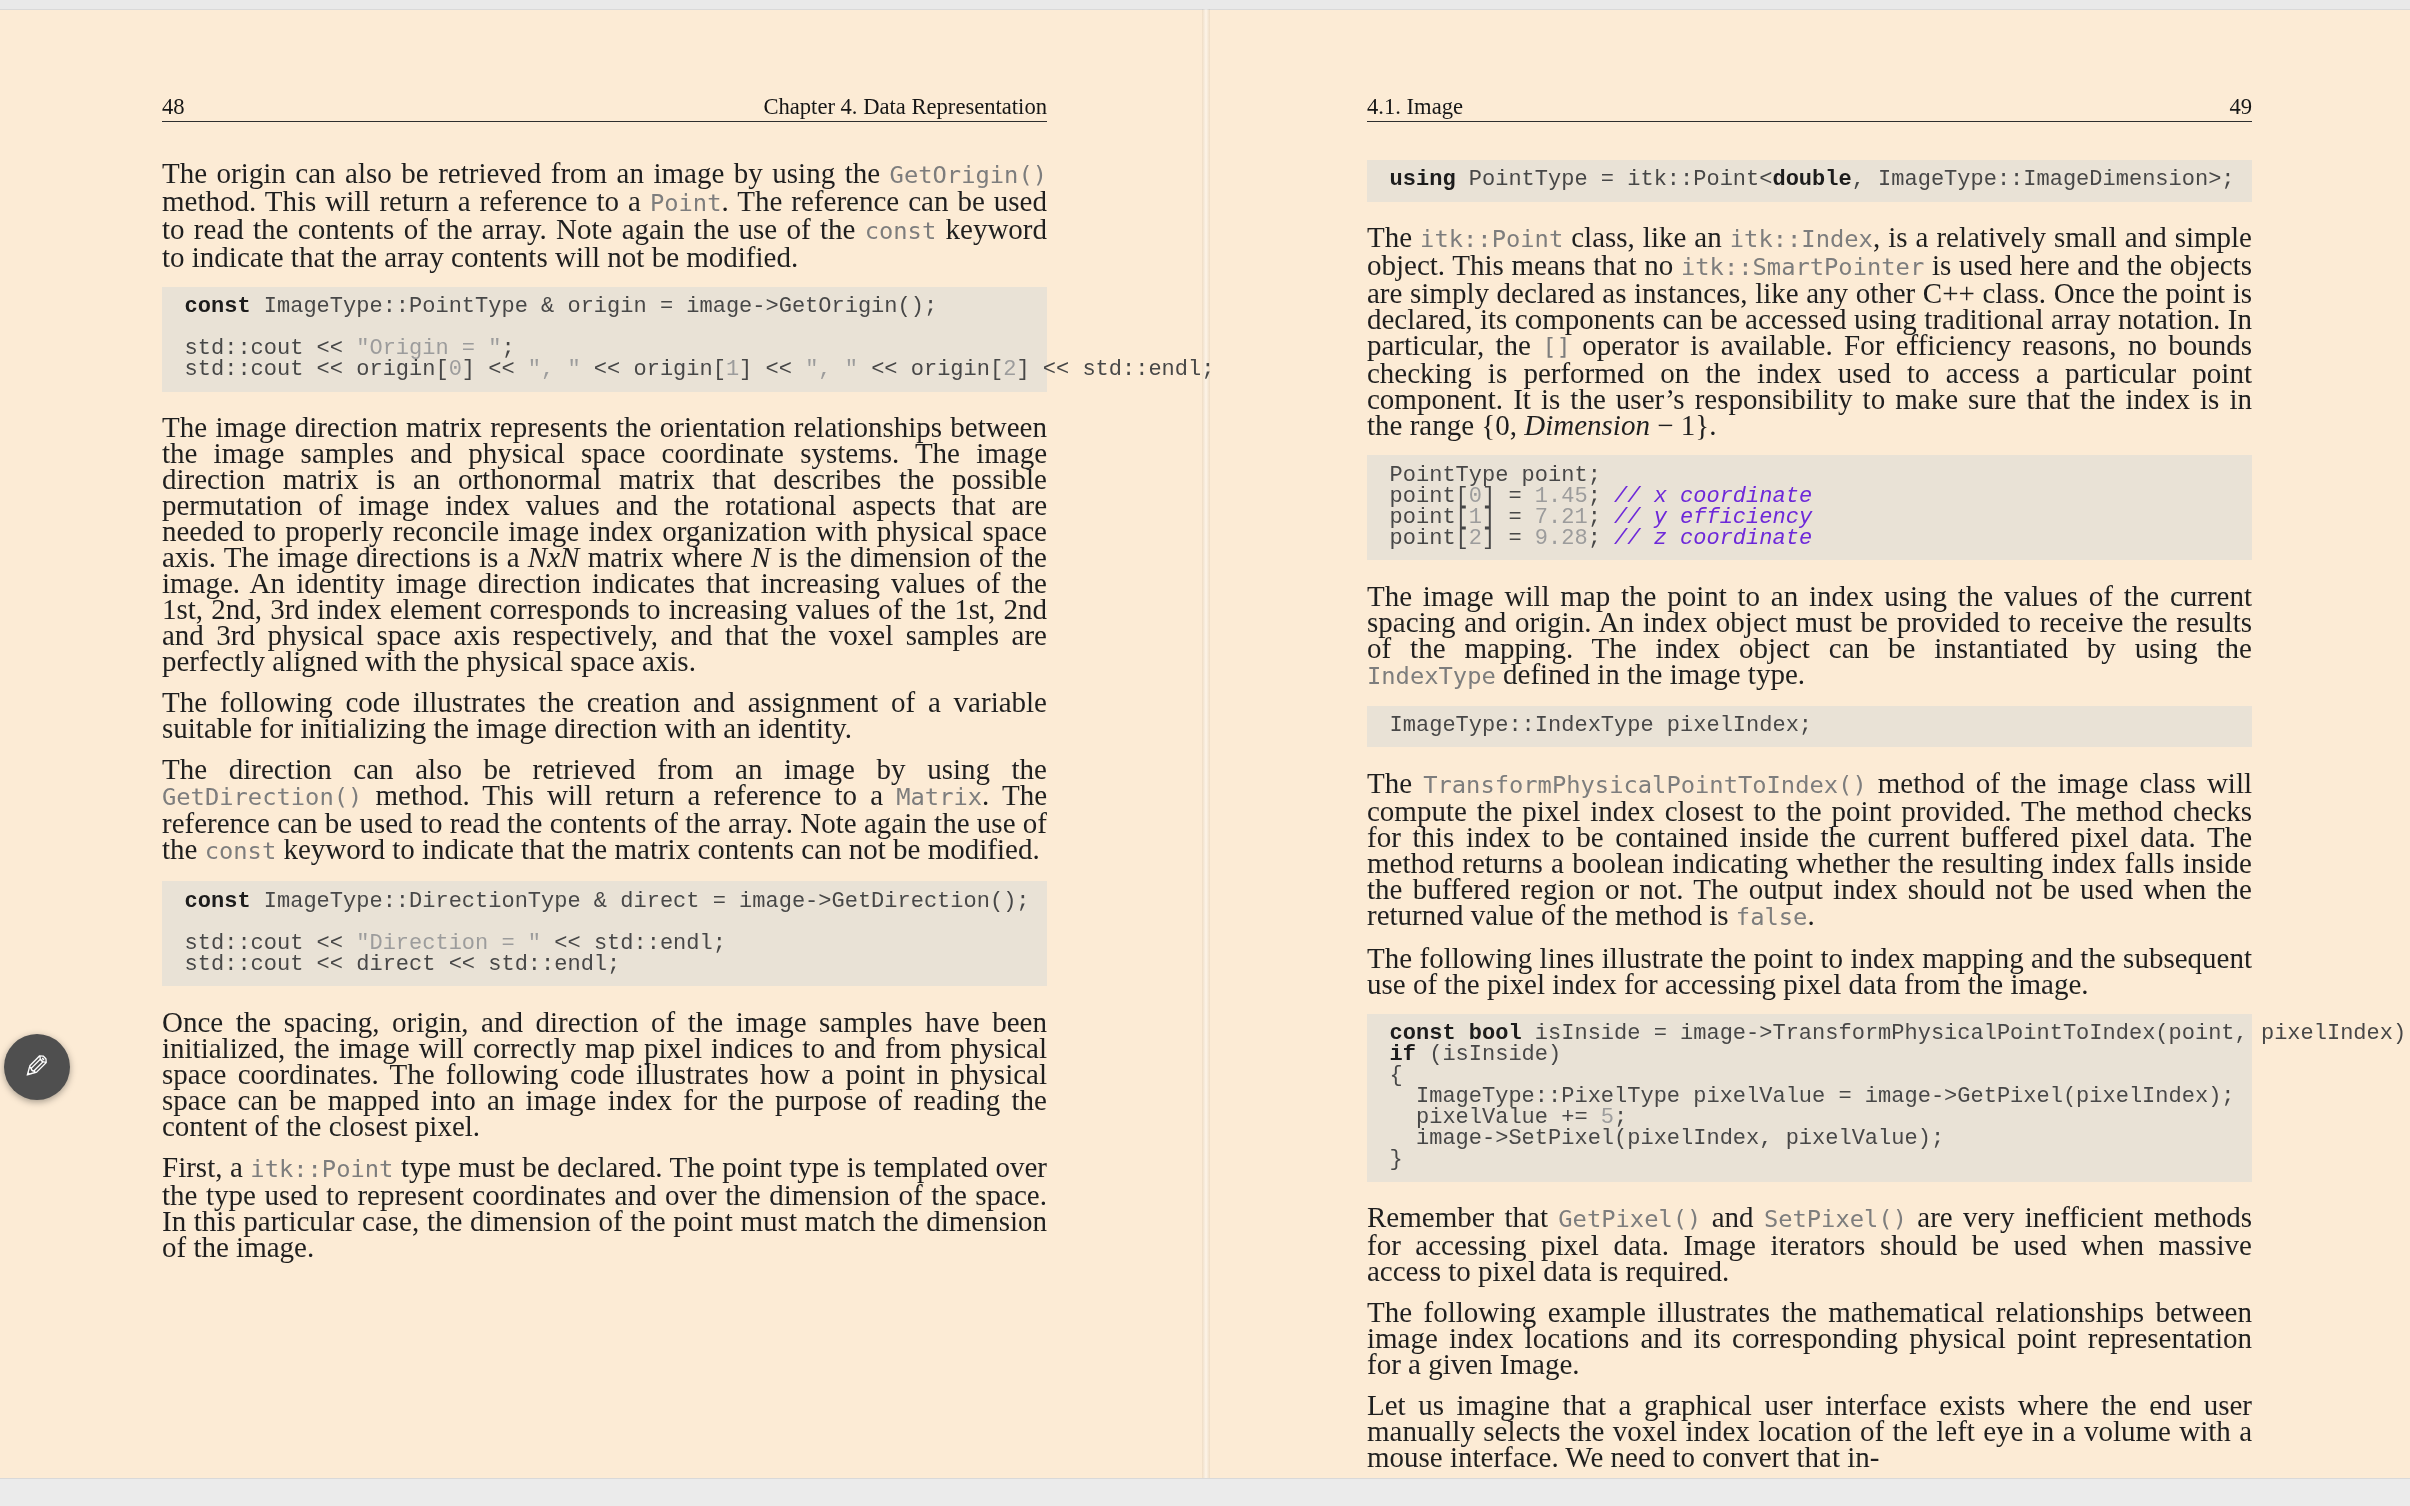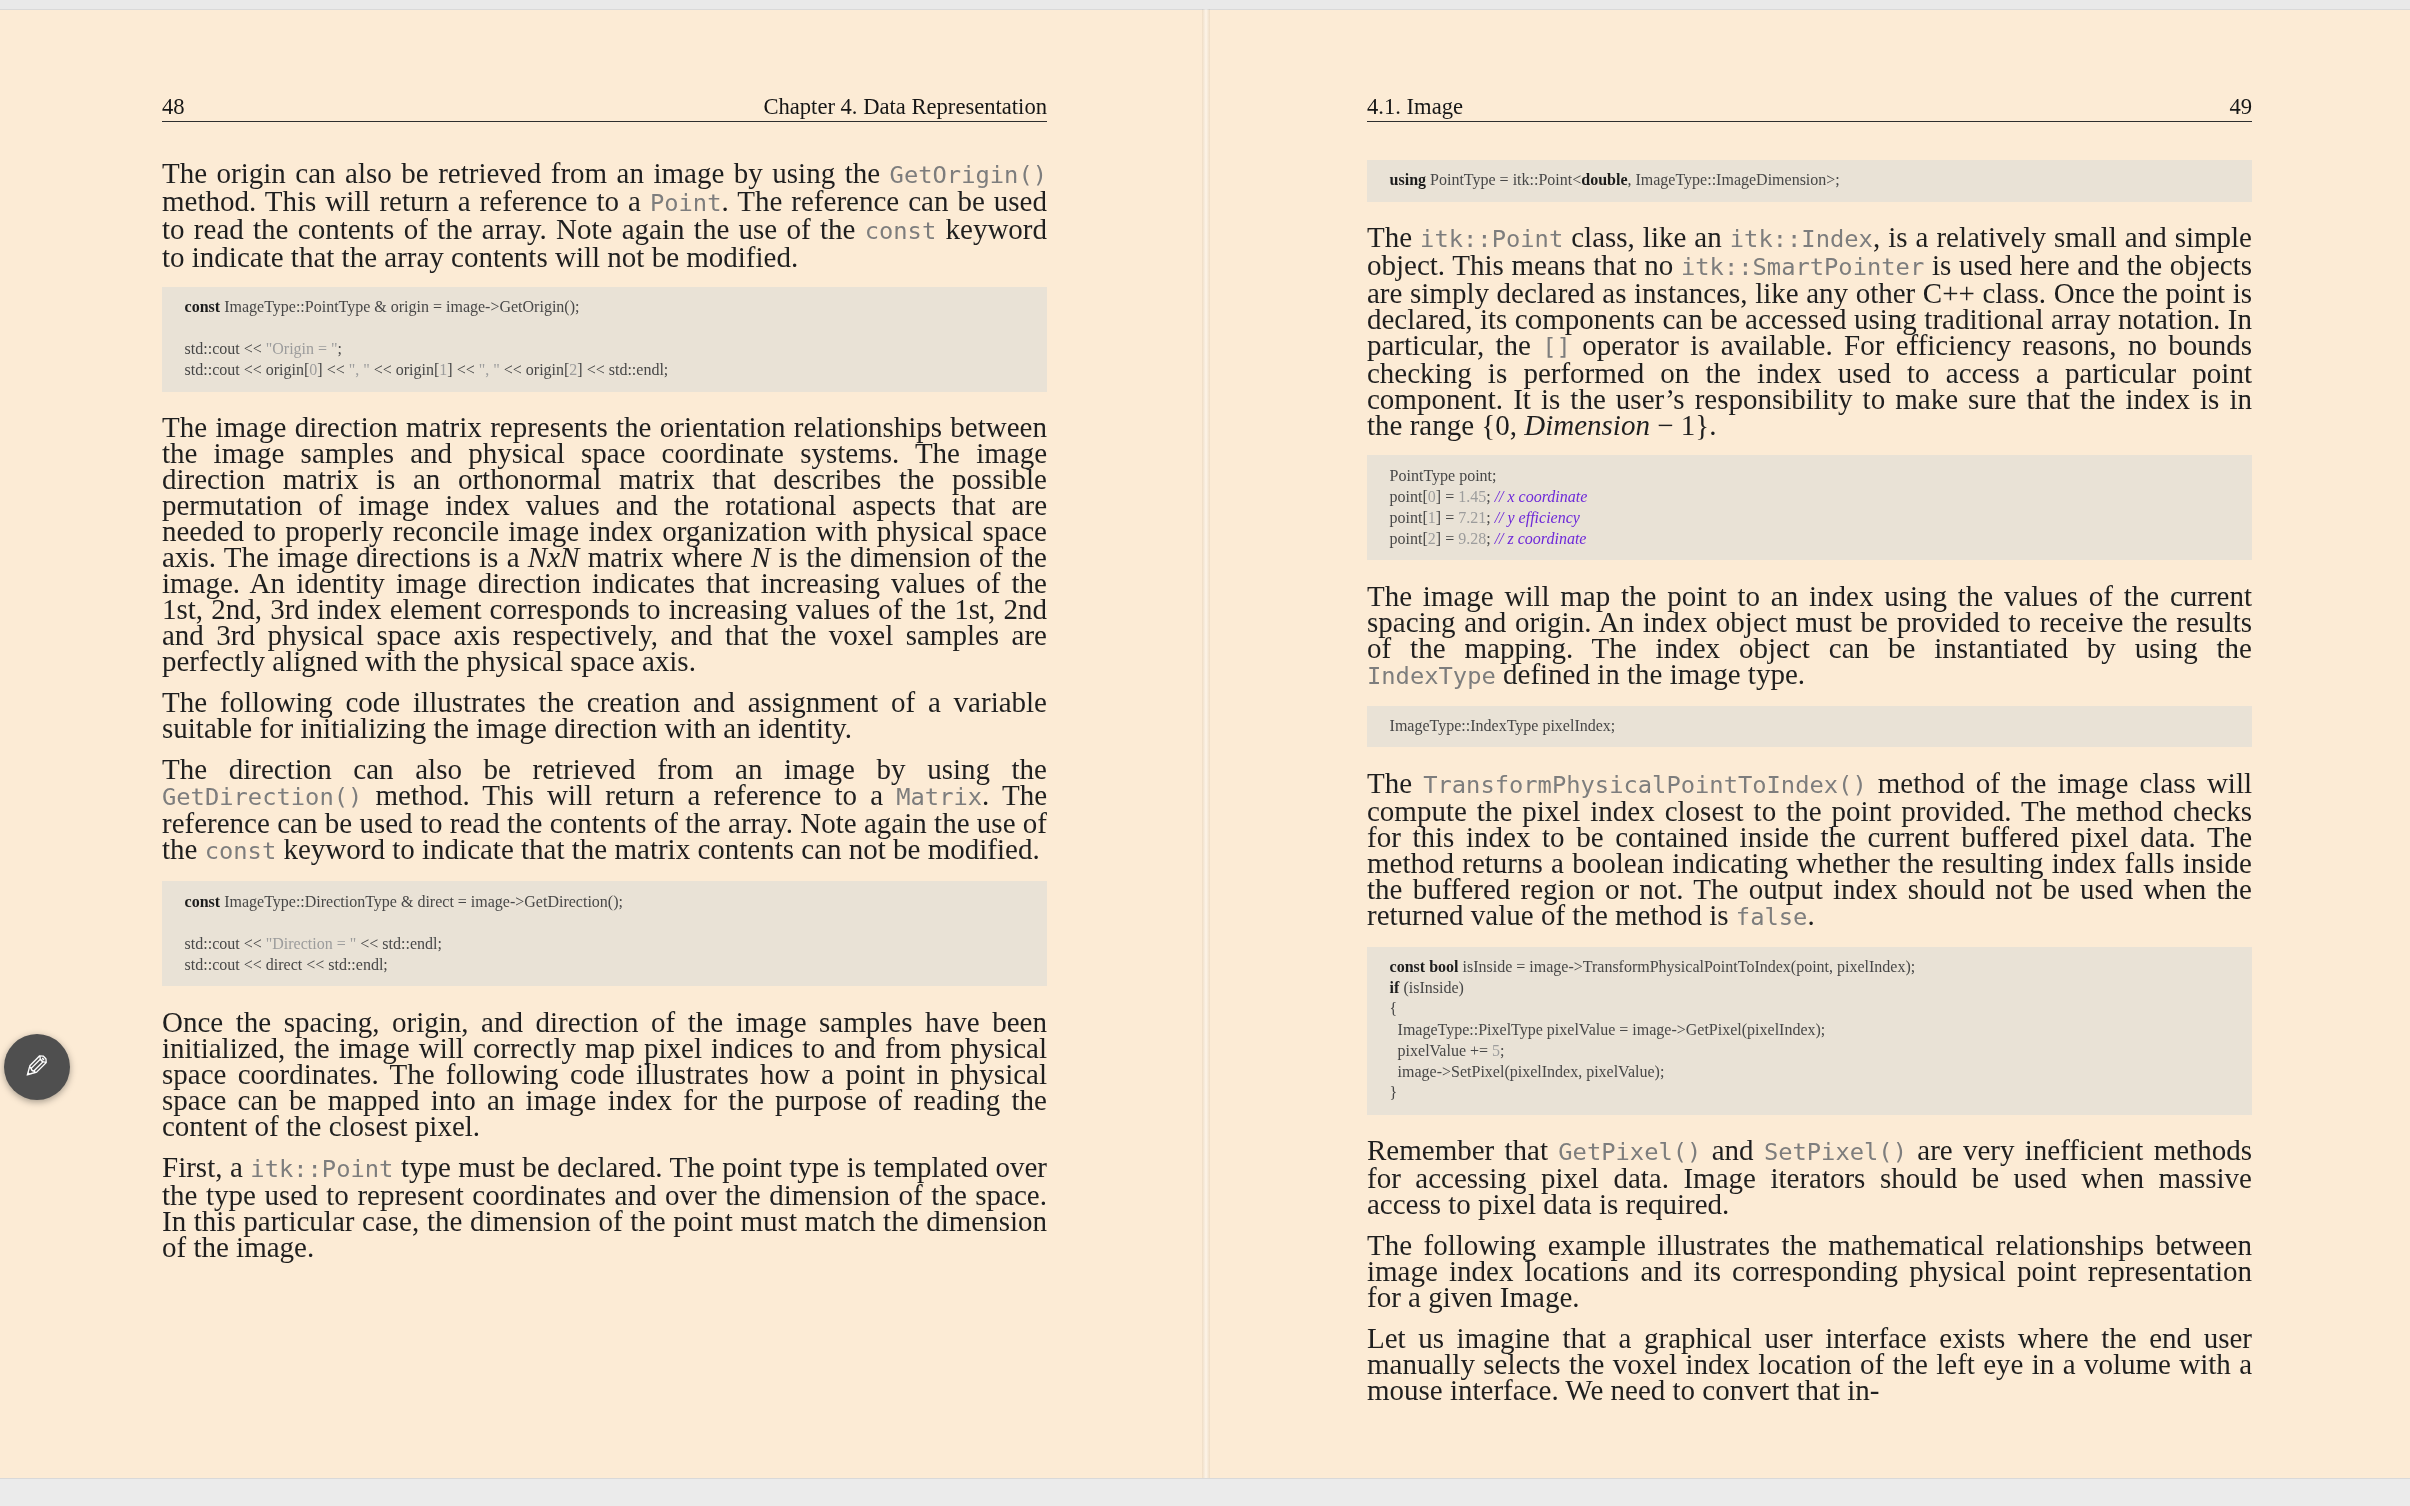--- a/index.html
+++ b/index.html
@@ -46,22 +46,22 @@
     font-family:"DejaVu Sans Mono","Liberation Mono",monospace;
     font-size:0.82em;
     color:#7d7d7d;
   }
   .it { font-style:italic; }
 
   .codeblock {
     margin:17px 0 22.6px 0;
     padding:9.4px 11.3px 11.3px 22.6px;
     background:#e9e2d6;
-    font-family:Liberation Serif, serif;
-    font-size:16px;
+    font-family:Liberation Mono, monospace;
+    font-size:22px;
   }
   .codeline { line-height:21px; white-space:pre; color:#474747; }
   .ck { font-weight:bold; color:#1c1c1c; }
   .cs { color:#9c9c9c; }
   .cn { color:#9c9c9c; }
   .cm { font-style:italic; color:#6d28d9; }
   .cp { color:#474747; }
 
   .edit-btn {
     position:absolute; left:3.8px; top:1034px;
@@ -125,20 +125,21 @@
           <div class="codeline"><span class="cp">PointType point;</span></div>
           <div class="codeline"><span class="cp">point[</span><span class="cn">0</span><span class="cp">] = </span><span class="cn">1.45</span><span class="cp">; </span><span class="cm">// x coordinate</span></div>
           <div class="codeline"><span class="cp">point[</span><span class="cn">1</span><span class="cp">] = </span><span class="cn">7.21</span><span class="cp">; </span><span class="cm">// y efficiency</span></div>
           <div class="codeline"><span class="cp">point[</span><span class="cn">2</span><span class="cp">] = </span><span class="cn">9.28</span><span class="cp">; </span><span class="cm">// z coordinate</span></div>
         </div>
         <p class="para"><span>The image will map the point to an index using the values of the current spacing and origin. An index object must be provided to receive the results of the mapping. The index object can be instantiated by using the </span><span class="tt">IndexType</span><span> defined in the image type.</span></p>
         <div class="codeblock">
           <div class="codeline"><span class="cp">ImageType::IndexType pixelIndex;</span></div>
         </div>
         <p class="para"><span>The </span><span class="tt">TransformPhysicalPointToIndex()</span><span> method of the image class will compute the pixel index closest to the point provided. The method checks for this index to be contained inside the current buffered pixel data. The method returns a boolean indicating whether the resulting index falls inside the buffered region or not. The output index should not be used when the returned value of the method is </span><span class="tt">false</span><span>.</span></p>
+        <p class="para"><span>The following lines illustrate the point to index mapping and the subsequent use of the pixel index for accessing pixel data from the image.</span></p>
         <div class="codeblock">
           <div class="codeline"><span class="ck">const bool</span><span class="cp"> isInside = image-&gt;TransformPhysicalPointToIndex(point, pixelIndex);</span></div>
           <div class="codeline"><span class="ck">if</span><span class="cp"> (isInside)</span></div>
           <div class="codeline"><span class="cp">{</span></div>
           <div class="codeline"><span class="cp">  ImageType::PixelType pixelValue = image-&gt;GetPixel(pixelIndex);</span></div>
           <div class="codeline"><span class="cp">  pixelValue += </span><span class="cn">5</span><span class="cp">;</span></div>
           <div class="codeline"><span class="cp">  image-&gt;SetPixel(pixelIndex, pixelValue);</span></div>
           <div class="codeline"><span class="cp">}</span></div>
         </div>
         <p class="para"><span>Remember that </span><span class="tt">GetPixel()</span><span> and </span><span class="tt">SetPixel()</span><span> are very inefficient methods for accessing pixel data. Image iterators should be used when massive access to pixel data is required.</span></p>

